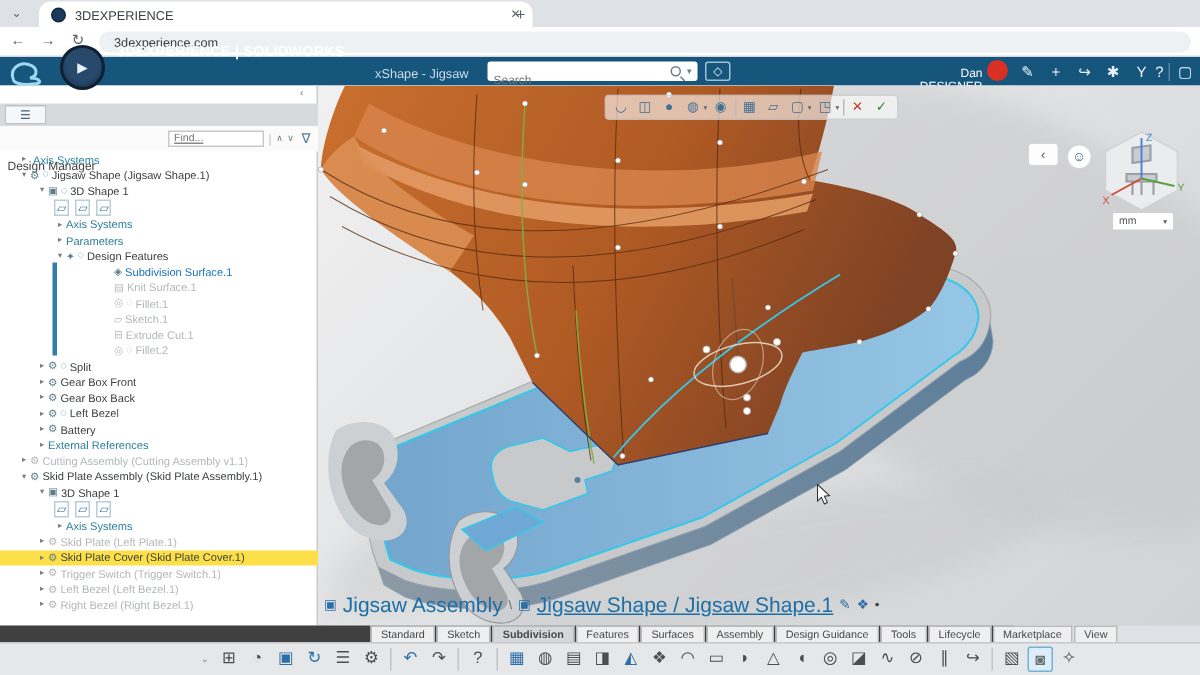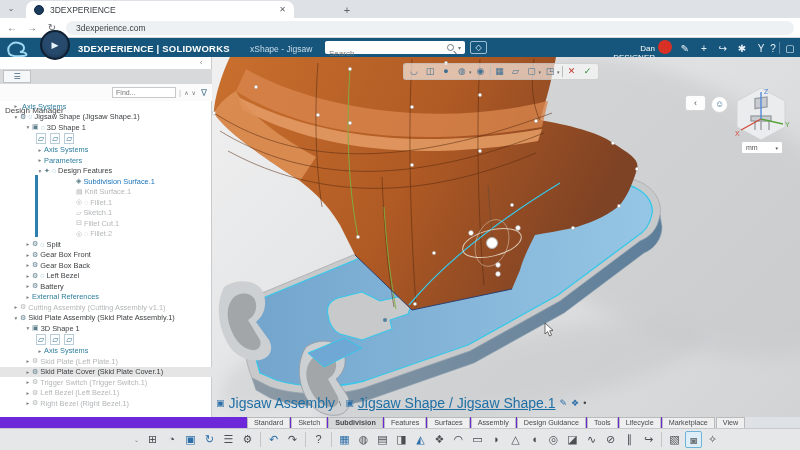--- a/index.html
+++ b/index.html
@@ -3,35 +3,35 @@
 <meta charset="utf-8">
 <style>
   * { margin:0; padding:0; box-sizing:border-box; }
   html,body { width:800px; height:450px; overflow:hidden; font-family:"Liberation Sans","DejaVu Sans",sans-serif; background:#dee1e6; }
   .abs { position:absolute; }
   #stage { position:relative; width:800px; height:450px; }
 
   
   #tabstrip { left:0; top:0; width:800px; height:18px; background:#dee1e6; }
   #tabsearch { left:4px; top:3px; width:14px; height:12px; color:#5f6368; font-size:8px; text-align:center; line-height:12px; }
-  #tab { left:26px; top:1px; width:268px; height:17px; background:#fff; border-radius:8px 8px 0 0; display:flex; align-items:center; padding:0 8px; gap:6px; }
+  #tab { left:26px; top:1px; width:329px; height:17px; background:#fff; border-radius:8px 8px 0 0; display:flex; align-items:center; padding:0 8px; gap:6px; }
   #favicon { width:10px; height:10px; border-radius:50%; background:#1b3a5c; border:1px solid #0e2740; }
   #tabtitle { font-size:8.5px; color:#3c4043; flex:1; white-space:nowrap; overflow:hidden; }
   #tabclose { font-size:8px; color:#5f6368; }
   #newtab { left:340px; top:3px; width:14px; height:14px; color:#5f6368; font-size:11px; line-height:14px; text-align:center; }
   #urlrow { left:0; top:18px; width:800px; height:20px; background:#ffffff; border-bottom:1px solid #d5d7da; display:flex; align-items:center; padding:0 6px; gap:8px; }
   .navico { color:#5f6368; font-size:10px; width:12px; text-align:center; }
   #urlpill { flex:1; height:14px; background:#eef1f3; border-radius:8px; display:flex; align-items:center; padding:0 10px; }
   #urltext { font-size:8.5px; color:#3c4043; }
 
   
   #appbar { left:0; top:38px; width:800px; height:19px; background:#17567c; }
   #logo { left:5px; top:40px; }
   #compass { left:40px; top:30px; width:30px; height:30px; border-radius:50%; background:radial-gradient(circle at 50% 42%, #27496b 55%, #14293f 100%); border:2px solid #0f2033; color:#e8f2fa; text-align:center; line-height:26px; font-size:9px; z-index:5; }
-  #brand { left:78px; top:43px; font-size:9.5px; font-weight:bold; color:#ffffff; letter-spacing:.2px; }
+  #brand { left:78px; top:29px; font-size:9.5px; font-weight:bold; color:#ffffff; letter-spacing:.2px; }
   #workspace { left:250px; top:44px; font-size:8.5px; color:#c8dcea; }
   #searchbox { left:325px; top:41px; width:140px; height:13px; background:#fff; border-radius:2px; display:flex; align-items:center; padding:0 4px; }
   #searchinput { border:0; outline:0; flex:1; font-size:8px; color:#555; background:transparent; font-family:"Liberation Sans",sans-serif;margin-top:12px; }
   .mag { width:7px; height:7px; border:1.2px solid #6b7b85; border-radius:50%; position:relative; }
   .mag::after { content:""; position:absolute; width:4px; height:1.2px; background:#6b7b85; transform:rotate(45deg); left:5px; top:7px; }
   #searchcaret { font-size:6px; color:#6b7b85; margin-left:4px; }
   #tagbtn { left:470px; top:41px; width:17px; height:13px; border:1px solid #9fc0d4; border-radius:2px; color:#dfeefa; font-size:8px; text-align:center; line-height:12px; }
   #username { left:600px; top:44px; width:55px; text-align:right; font-size:8px; color:#ffffff; }
   #avatar { left:658px; top:40px; width:14px; height:14px; border-radius:50%; background:#d93025; color:#fff; font-size:8px; text-align:center; line-height:14px; }
   .hdrico { top:42px; width:14px; height:14px; color:#e8f1f8; font-size:10px; text-align:center; line-height:14px; }
@@ -52,21 +52,21 @@
   #tree { left:0; top:44px; width:212px; height:316px; overflow:hidden; }
   .trow { height:10.5px; display:flex; align-items:center; font-size:7.4px; color:#3d4043; white-space:nowrap; }
   .trow .tcaret { width:8px; font-size:5.5px; color:#7a7d80; text-align:center; flex:none; }
   .tico { font-size:7px; margin-right:2px; color:#5c7d8a; flex:none; }
   .tico.c2 { color:#2d7e9d; }
   .tlabel { overflow:hidden; }
   .teal .tlabel { color:#2d7e9d; }
   .gray .tlabel, .gray .tico { color:#b3b6b8; }
   .sel { position:relative; }
   .sel .tlabel { color:#1a73ba; }
-  .hl { background:#e5e5e5; }
+  .hl { background:#fde047; }
   .ind1 { padding-left:12px; } .ind2 { padding-left:24px; } .ind3 { padding-left:36px; } .ind4 { padding-left:68px; }
   .planes { height:12px; gap:4px; }
   .planeglyph { font-size:8px; color:#2d6f91; border:1px solid #b9cdd8; padding:0 1px; line-height:9px; }
   #branchbar { left:35px; top:118px; width:3px; height:62px; background:#2d7fae; }
 
   
   #viewport { left:212px; top:57px; width:588px; height:360px; background:linear-gradient(135deg,#f0f0f1 0%,#e2e3e4 45%,#d2d3d5 100%); overflow:hidden; }
   #vptoolbar { left:191px; top:6px; height:17px; background:rgba(255,255,255,.62); border:1px solid rgba(180,180,180,.5); border-radius:3px; display:flex; align-items:center; padding:0 3px; gap:2px; z-index:6; }
   .vpi { width:14px; height:13px; font-size:9px; line-height:13px; text-align:center; color:#3f6f93; }
   .vpi.red { color:#c0392b; } .vpi.green { color:#2e8b3d; }
@@ -79,21 +79,21 @@
   #unitstext { font-size:7px; color:#555; }
   #unitscaret { font-size:5px; color:#555; }
   #breadcrumb { left:4px; top:339px; height:14px; display:flex; align-items:center; gap:4px; z-index:6; }
   .bcico { color:#2d6fa8; font-size:9px; }
   .bclink { font-size:14px; color:#1e6fa5; }
   .bclink.u { text-decoration:underline; }
   .bcsep { font-size:8px; color:#666; }
   #bcdot { color:#444; font-size:9px; }
 
   
-  #tabsrow { left:0; top:417px; width:676px; height:11px; background:#6d28d9; }
+  #tabsrow { left:0; top:417px; width:676px; height:11px; background:#404040; }
   #tabsin { position:absolute; left:247px; top:0; display:flex; height:11px; }
   .rtab { font-size:7.2px; color:#46494c; line-height:10px; padding:0 6px; background:#efefef; border:1px solid #b8babc; border-bottom:0; margin-right:1px; white-space:nowrap; }
   .rtab.active { background:#d6d7d9; font-weight:bold; }
   #toolrow { left:0; top:428px; width:800px; height:22px; background:#e6e7e9; border-top:1px solid #c6c8ca; display:flex; align-items:center; padding-left:134px; gap:2px; }
   #toolcaret { font-size:6px; color:#777; margin-right:3px; }
   .tbi { width:17px; height:17px; font-size:11px; line-height:17px; text-align:center; color:#4b4f52; }
   .tbi.blue { color:#2d6fa8; }
   .tbi.selbox { background:#ddeef8; border:1px solid #6fb4d8; border-radius:2px; color:#6d7276; }
   .tbsep { width:1px; height:15px; background:#c2c4c6; margin:0 2px; }
 </style>
@@ -216,21 +216,21 @@
           <span class="tlabel">Fillet.1</span>
         </div>
       <div class="trow ind4 gray">
           <span class="tcaret"></span>
           <span class="tico">▱</span>
           <span class="tlabel">Sketch.1</span>
         </div>
       <div class="trow ind4 gray">
           <span class="tcaret"></span>
           <span class="tico">⊟</span>
-          <span class="tlabel">Fillet Cut.1</span>
+          <span class="tlabel">Extrude Cut.1</span>
         </div>
       <div class="trow ind4 gray">
           <span class="tcaret"></span>
           <span class="tico">◎</span>
           <span class="tico">◌</span>
           <span class="tlabel">Fillet.2</span>
         </div>
       <div class="trow ind2">
           <span class="tcaret">▸</span>
           <span class="tico">⚙</span>

